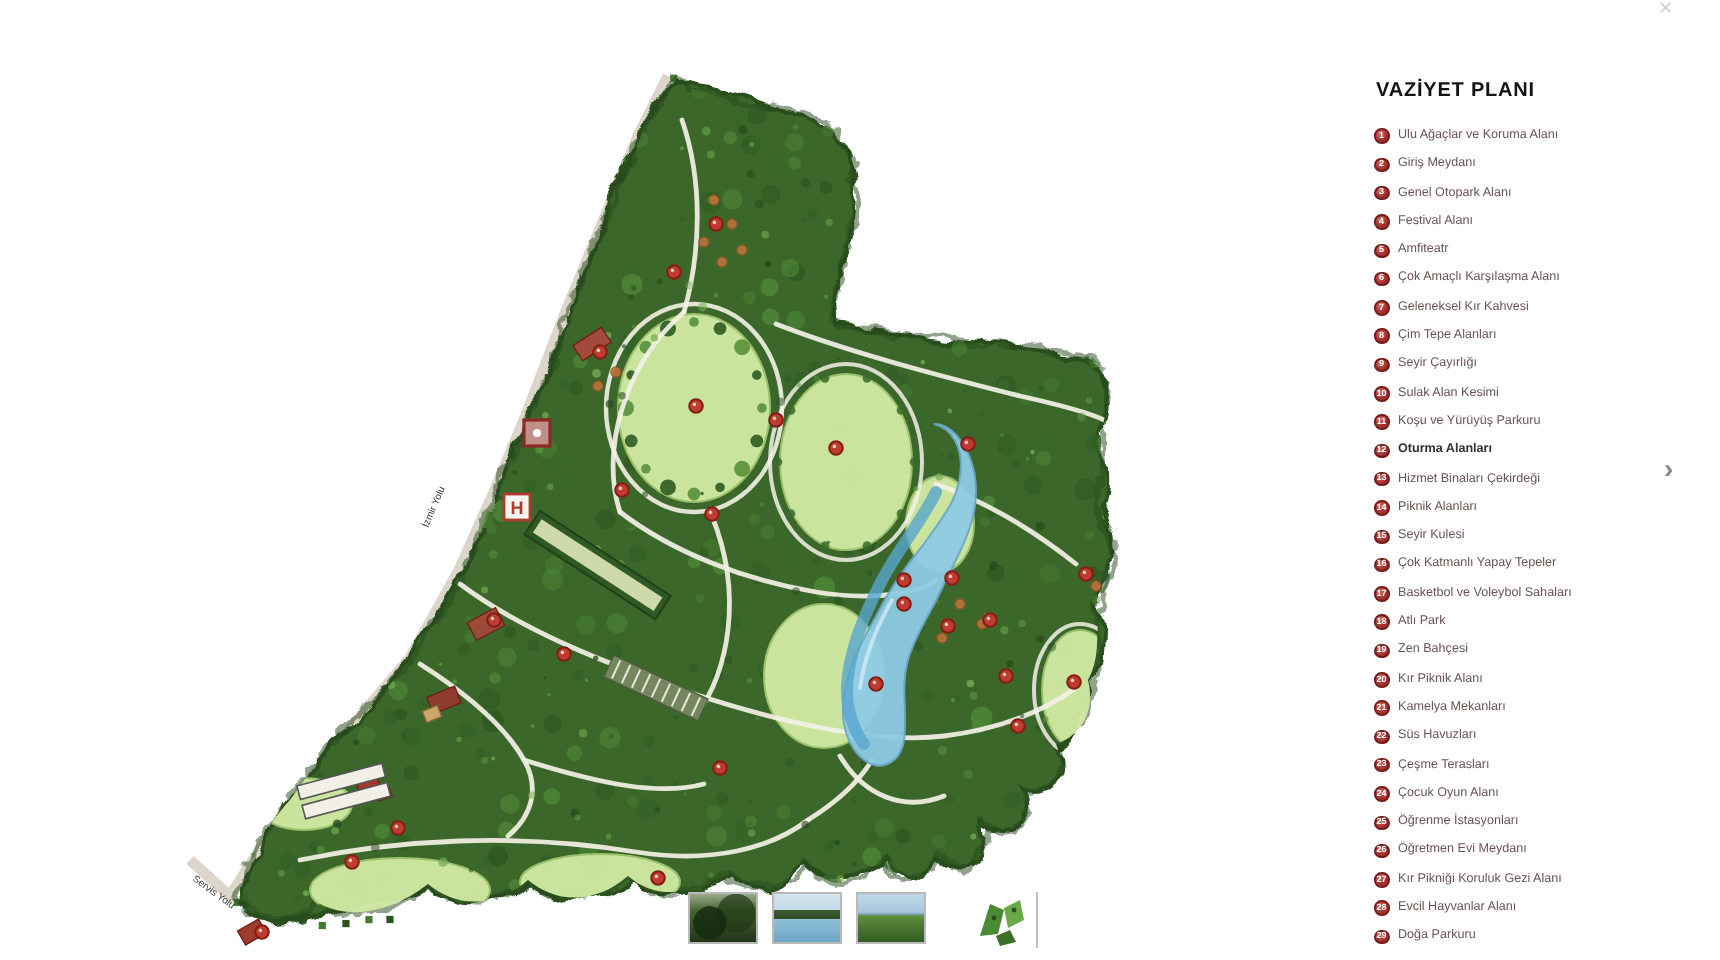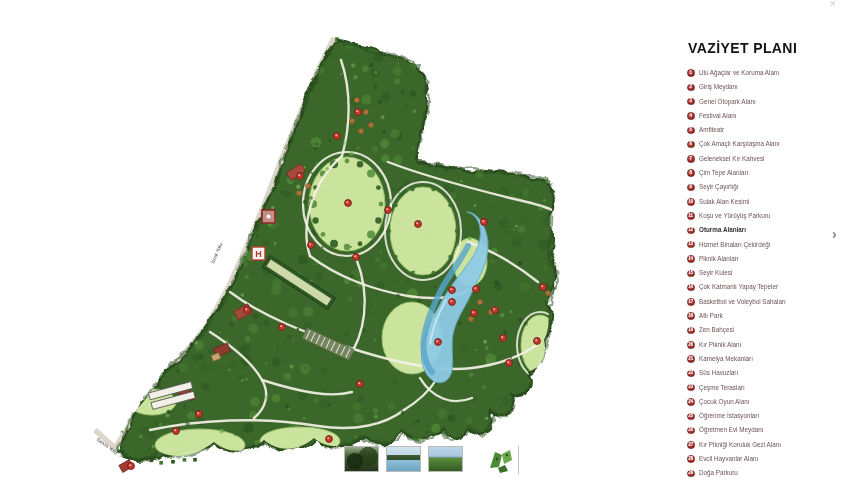--- a/index.html
+++ b/index.html
@@ -3,21 +3,21 @@
 <meta charset="utf-8">
 <style>
   html,body{margin:0;padding:0;background:#fff;}
   *{box-sizing:border-box;}
   #page{position:relative;width:860px;height:480px;background:#ffffff;overflow:hidden;
         font-family:"Liberation Sans", sans-serif;}
   #map-wrap{position:absolute;left:0;top:0;width:680px;height:480px;}
   #map-svg{position:absolute;left:0;top:0;}
   
   #legend{position:absolute;left:684px;top:40px;width:172px;}
-  #legend-title{font-size:14px;font-weight:bold;color:#141414;letter-spacing:.4px;margin:0 0 10px 4px;}
+  #legend-title{font-size:10px;font-weight:bold;color:#141414;letter-spacing:.4px;margin:0 0 10px 4px;}
   #legend-items{position:relative;}
   .lg-row{display:flex;align-items:center;height:14.3px;}
   .lg-bullet{width:7.5px;height:7.5px;border-radius:50%;flex:0 0 7.5px;
              background:radial-gradient(circle at 35% 30%,#d4716d 0%,#b03a36 45%,#7e1f1c 100%);
              border:1px solid #771d1a;color:#fff;font-size:4.5px;font-weight:bold;
              display:flex;align-items:center;justify-content:center;line-height:1;margin-left:3px;}
   .lg-label{font-size:6.3px;color:#6b5454;margin-left:4.5px;white-space:nowrap;line-height:1;}
   .lg-label.bold{color:#352f2f;font-weight:bold;}
   
   #close-x{position:absolute;left:829px;top:0px;font-size:9px;color:#cfcfcf;line-height:1;}

